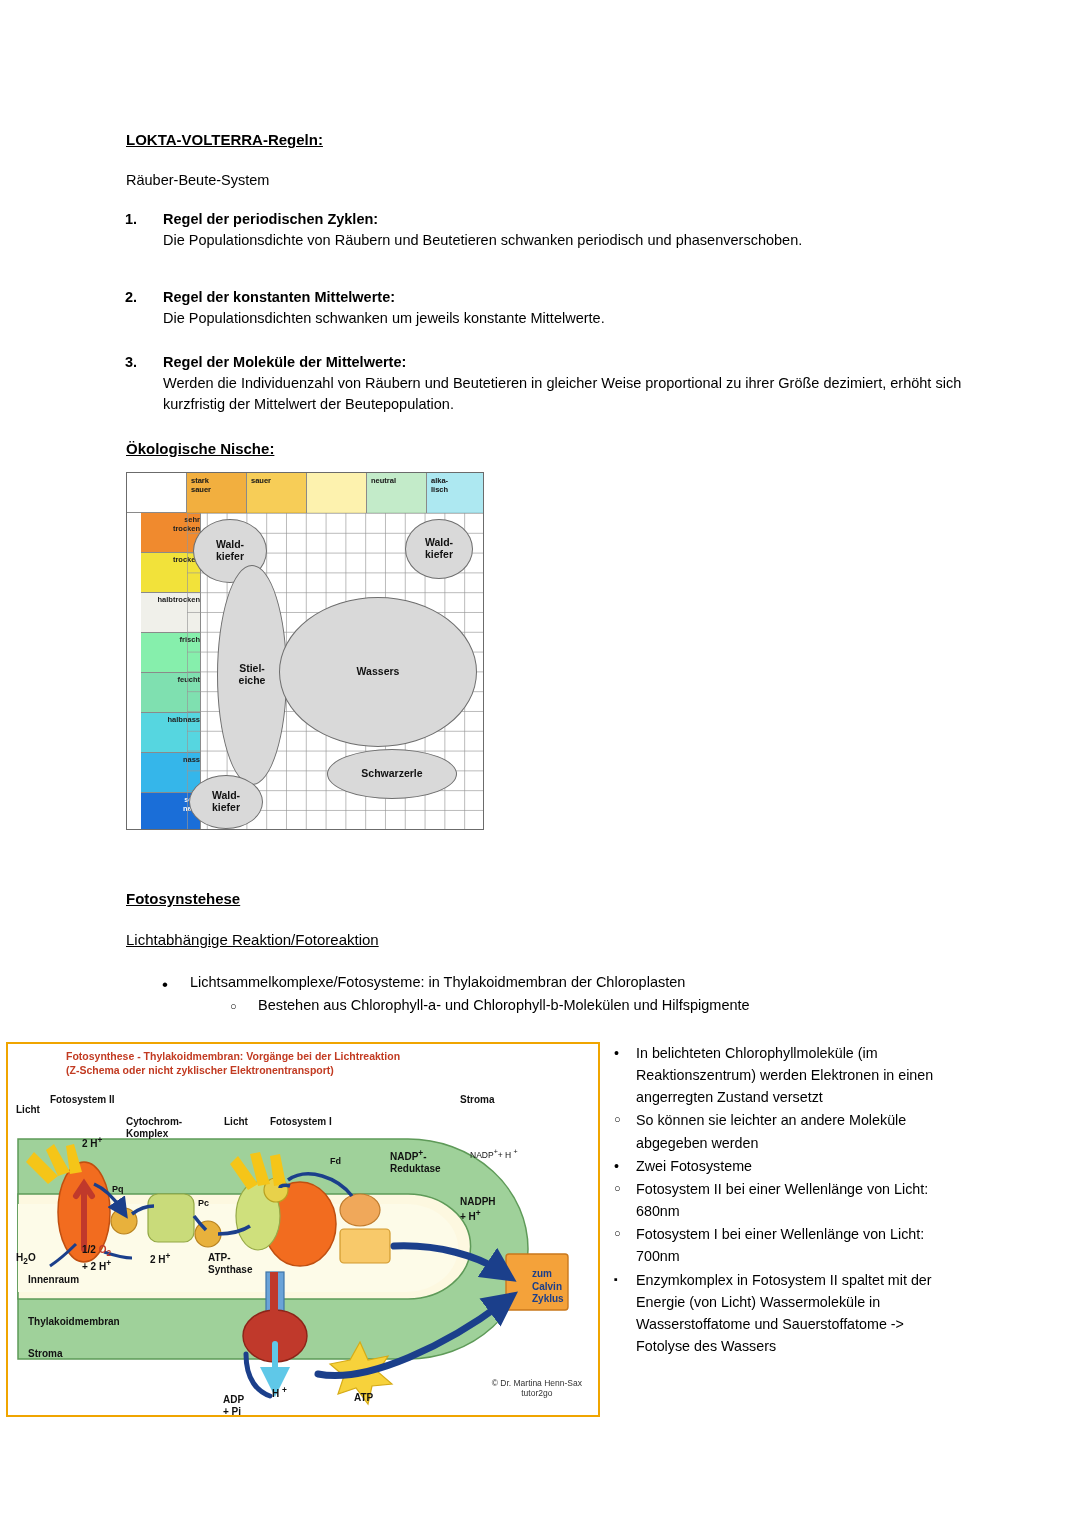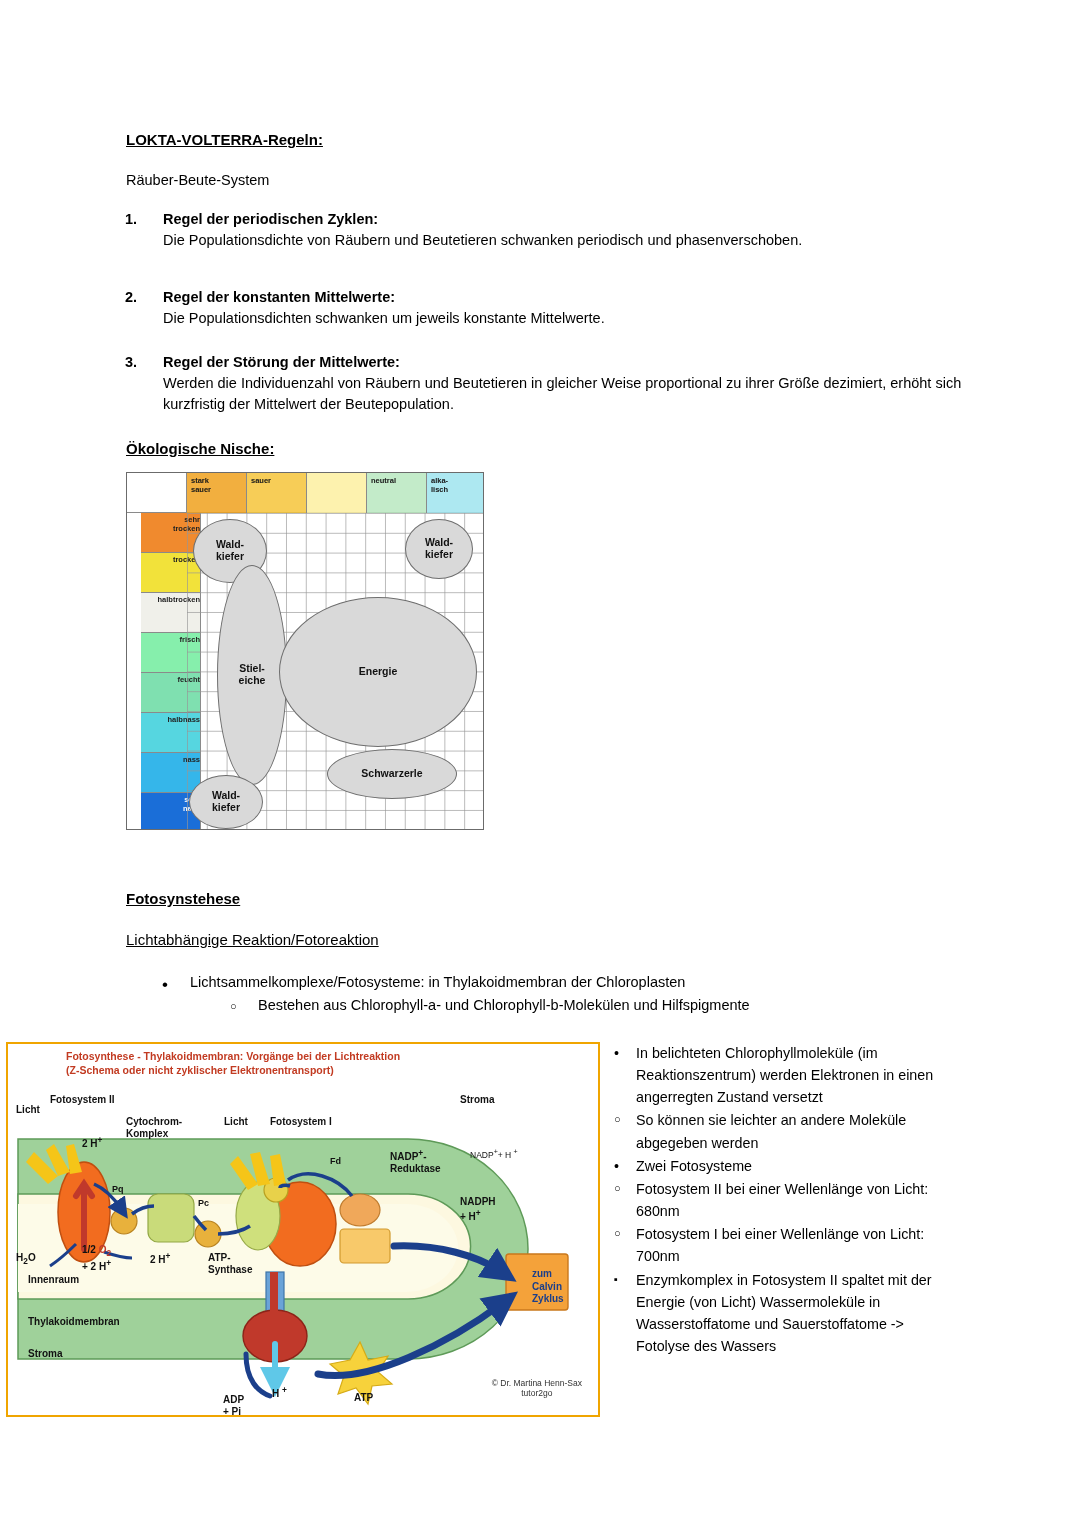--- a/index.html
+++ b/index.html
@@ -256,21 +256,21 @@
   </div>
 
   <div id="rule2" class="rule-item">
     <span class="rule-num">2.</span>
     <span class="rule-title">Regel der konstanten Mittelwerte:</span>
     <span class="rule-body">Die Populationsdichten schwanken um jeweils konstante Mittelwerte.</span>
   </div>
 
   <div id="rule3" class="rule-item">
     <span class="rule-num">3.</span>
-    <span class="rule-title">Regel der Störung der Mittelwerte:</span>
+    <span class="rule-title">Regel der Moleküle der Mittelwerte:</span>
     <span class="rule-body">Werden die Individuenzahl von Räubern und Beutetieren in gleicher Weise proportional zu ihrer Größe dezimiert, erhöht sich kurzfristig der Mittelwert der Beutepopulation.</span>
   </div>
 
   <div id="oeko-title" class="heading-underline">Ökologische Nische:</div>
 
   <div id="niche">
     <div class="corner"></div>
 
     <div class="colhead" style="left:60px;width:60px;">stark<br>sauer</div>
     <div class="colhead" style="left:120px;width:60px;">sauer</div>
@@ -296,21 +296,21 @@
     <div class="colhead" style="left:60px;width:60px;background:transparent;border:none;">stark<br>sauer</div>
     <div class="colhead" style="left:120px;width:60px;background:transparent;border:none;">sauer</div>
     <div class="colhead" style="left:240px;width:60px;background:transparent;border:none;">neutral</div>
     <div class="colhead" style="left:300px;width:56px;background:transparent;border:none;">alka-<br>lisch</div>
 
     <div class="grid"></div>
 
     <div class="blob" style="left:66px;top:46px;width:72px;height:62px;">Wald-<br>kiefer</div>
     <div class="blob" style="left:278px;top:46px;width:66px;height:58px;">Wald-<br>kiefer</div>
     <div class="blob" style="left:90px;top:92px;width:68px;height:218px;">Stiel-<br>eiche</div>
-    <div class="blob" style="left:152px;top:124px;width:196px;height:148px;">Energie</div>
+    <div class="blob" style="left:152px;top:124px;width:196px;height:148px;">Wassers</div>
     <div class="blob" style="left:200px;top:276px;width:128px;height:48px;">Schwarzerle</div>
     <div class="blob" style="left:62px;top:302px;width:72px;height:52px;">Wald-<br>kiefer</div>
   </div>
 
   <div id="foto-title" class="heading-underline">Fotosynstehese</div>
 
   <div id="licht-title" class="heading-plain-underline">Lichtabhängige Reaktion/Fotoreaktion</div>
 
   <div id="b1" class="bullet-line bullet-dot">Lichtsammelkomplexe/Fotosysteme: in Thylakoidmembran der Chloroplasten</div>
   <div id="b2" class="bullet-line bullet-circ">Bestehen aus Chlorophyll-a- und Chlorophyll-b-Molekülen und Hilfspigmente</div>

